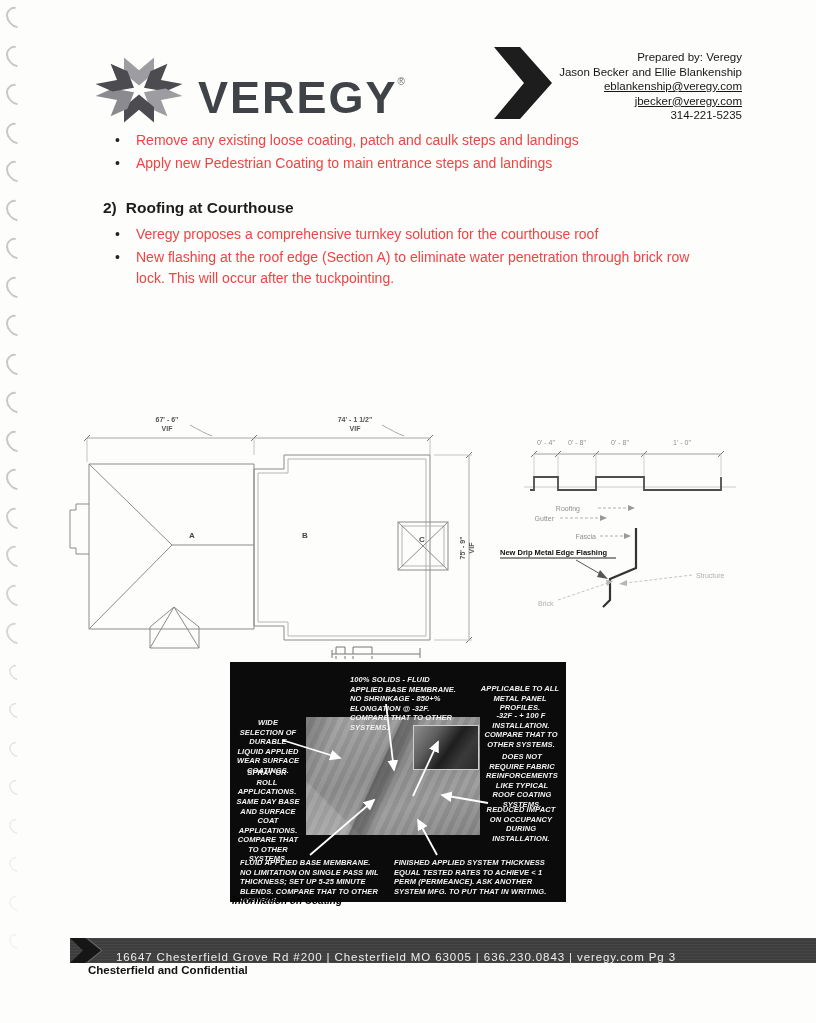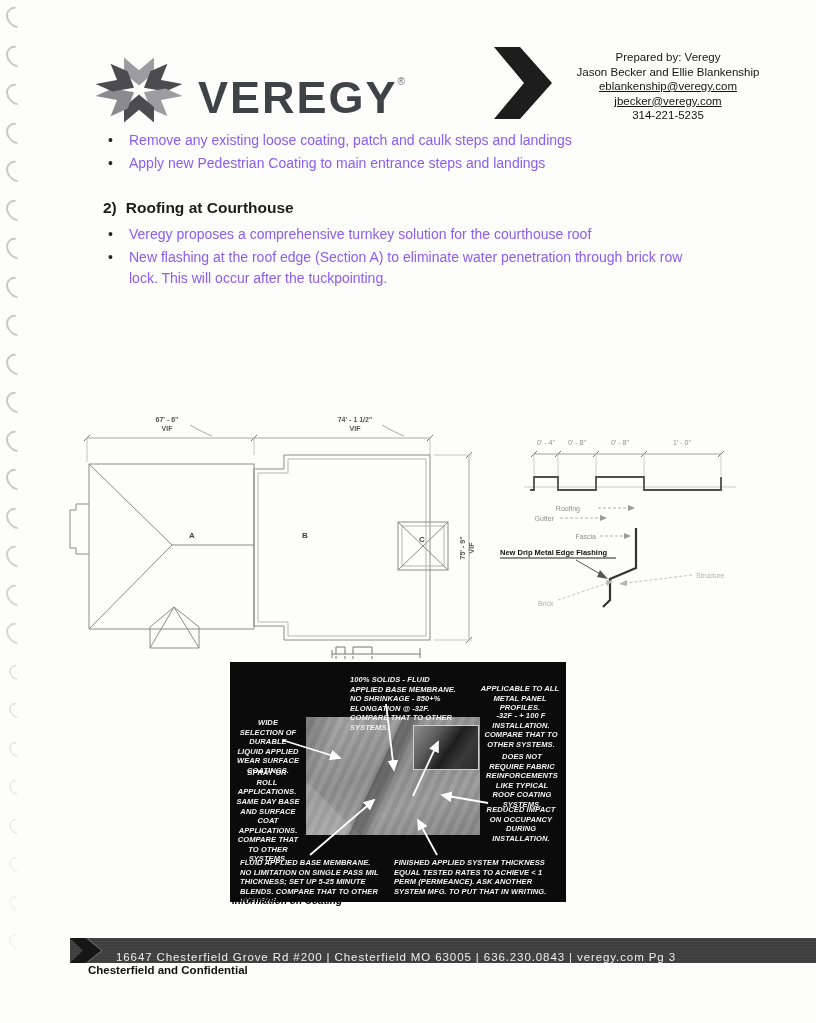--- a/index.html
+++ b/index.html
@@ -11,27 +11,27 @@
   .bmark{position:absolute;left:7px;width:15px;height:19px;border:2px solid #bfbfbf;
          border-right-color:transparent;border-bottom-color:transparent;border-radius:50%;
          transform:rotate(-42deg);}
 
   
   .logo-wrap{position:absolute;left:86px;top:46px;display:flex;align-items:center;}
   .logo-icon{width:106px;height:72px;}
   .logo-text{font-size:45px;font-weight:700;letter-spacing:2px;color:#3f4247;line-height:72px;margin-left:6px;}
   .logo-reg{font-size:10px;vertical-align:28px;font-weight:400;color:#6a6d72;}
   .prep-chevron{position:absolute;left:494px;top:47px;width:62px;height:72px;}
-  .prep-block{position:absolute;left:576px;top:50px;width:184px;text-align:center;
+  .prep-block{position:absolute;left:558px;top:50px;width:184px;text-align:right;
               font-size:11.5px;line-height:14.5px;color:#161616;}
   .prep-block .email{text-decoration:underline;color:#161616;}
 
   
-  .bullets{position:absolute;left:106px;width:608px;margin:0;padding:0;list-style:none;
-           font-size:14px;line-height:21px;color:#8b5cf6;}
+  .bullets{position:absolute;left:113px;width:608px;margin:0;padding:0;list-style:none;
+           font-size:14px;line-height:21px;color:#ef4444;}
   .bullets li{position:relative;padding-left:23px;margin-bottom:2px;}
   .bullets li::before{content:"•";position:absolute;left:2px;top:0;color:#252525;}
   .intro-bullets{top:130px;}
   .section-bullets{top:224px;}
   .sec-heading{position:absolute;left:103px;top:199px;font-size:15.5px;font-weight:700;color:#1d1d1d;}
   .sec-heading .num{margin-right:9px;}
 
   
   .plan-svg{position:absolute;left:62px;top:412px;}
   .detail-svg{position:absolute;left:496px;top:430px;}

